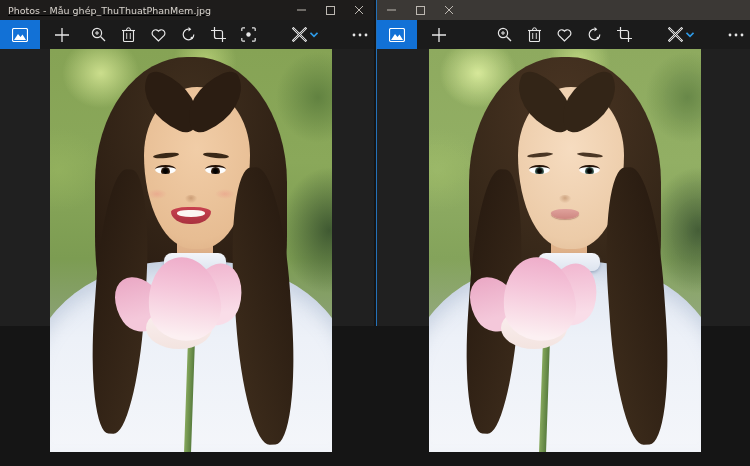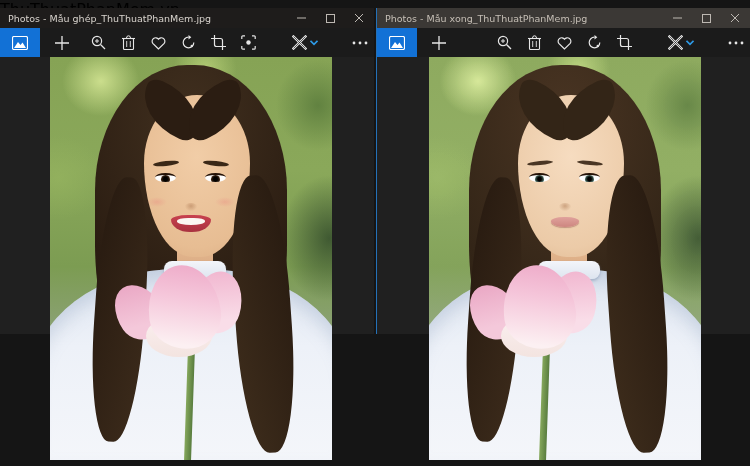--- a/index.html
+++ b/index.html
@@ -1,21 +1,21 @@
 <!DOCTYPE html>
 <html><head>
 <meta charset="utf-8">
 <style>
   * { margin:0; padding:0; box-sizing:border-box; }
   html,body { width:750px; height:466px; overflow:hidden; background:#151515;
               font-family:"DejaVu Sans","Liberation Sans",sans-serif; }
   .stage { position:relative; width:750px; height:466px; }
 
   
-  .window { position:absolute; top:8px; height:326px; background:#202020; }
+  .window { position:absolute; top:0; height:326px; background:#202020;text-decoration:underline; }
   .win-left  { left:0;   width:374px; }
   .win-right { left:376px; width:374px; border-left:1px solid #2471b8; }
 
   .titlebar { height:20px; display:flex; align-items:center; background:#1e1c1b; }
   .win-right .titlebar { background:#3b3835; }
   .title-text { font-size:9.5px; padding-left:8px; color:#d8d3cd; white-space:nowrap;
                 overflow:hidden; flex:1; }
   .win-right .title-text { color:#c6bfb6; }
   .caption-btns { display:flex; height:20px; }
   .cap-btn { width:29px; height:20px; display:flex; align-items:center; justify-content:center; }
@@ -283,21 +283,20 @@
         <div class="petal petal-r layer"></div>
         <div class="petal-base layer"></div>
         <div class="petal petal-main layer"></div>
       </div>
       <div class="photo-label">Trước</div>
     </div>
   </div>
 
   <div class="window win-right">
     <div class="titlebar">
-      <div class="title-text">Photos - Mẫu xong_ThuThuatPhanMem.jpg</div>
       <div class="caption-btns">
         <div class="cap-btn">
           <svg width="10" height="10">
               <line x1="0" y1="5" x2="9" y2="5" stroke="#bdb8b2" stroke-width="1"></line>
             </svg>
         </div>
         <div class="cap-btn">
           <svg width="9" height="9">
               <rect x="0.5" y="0.5" width="8" height="8" fill="none" stroke="#bdb8b2" stroke-width="1"></rect>
             </svg>

